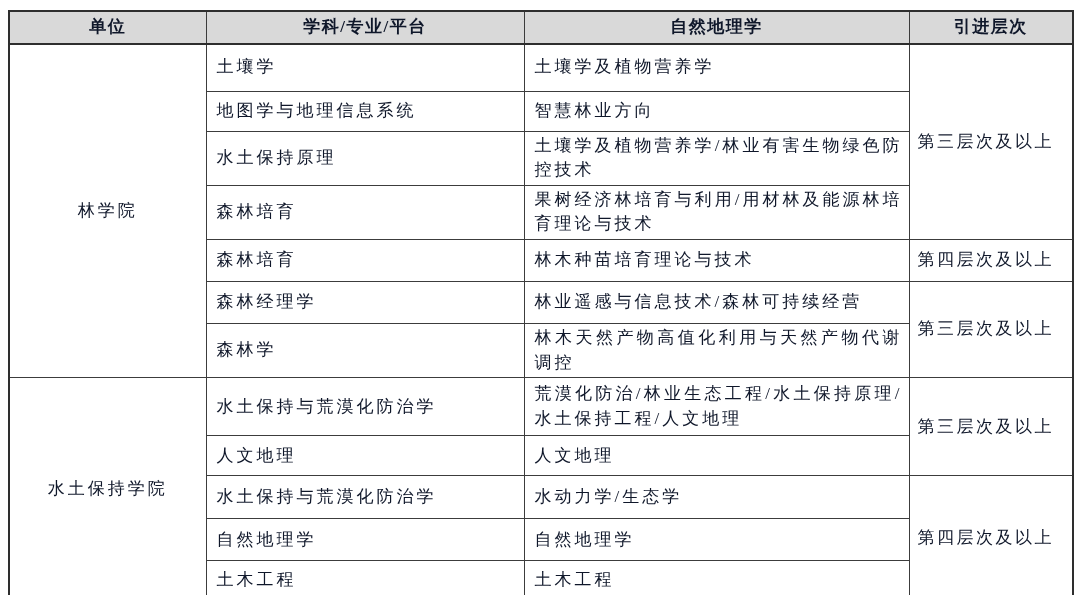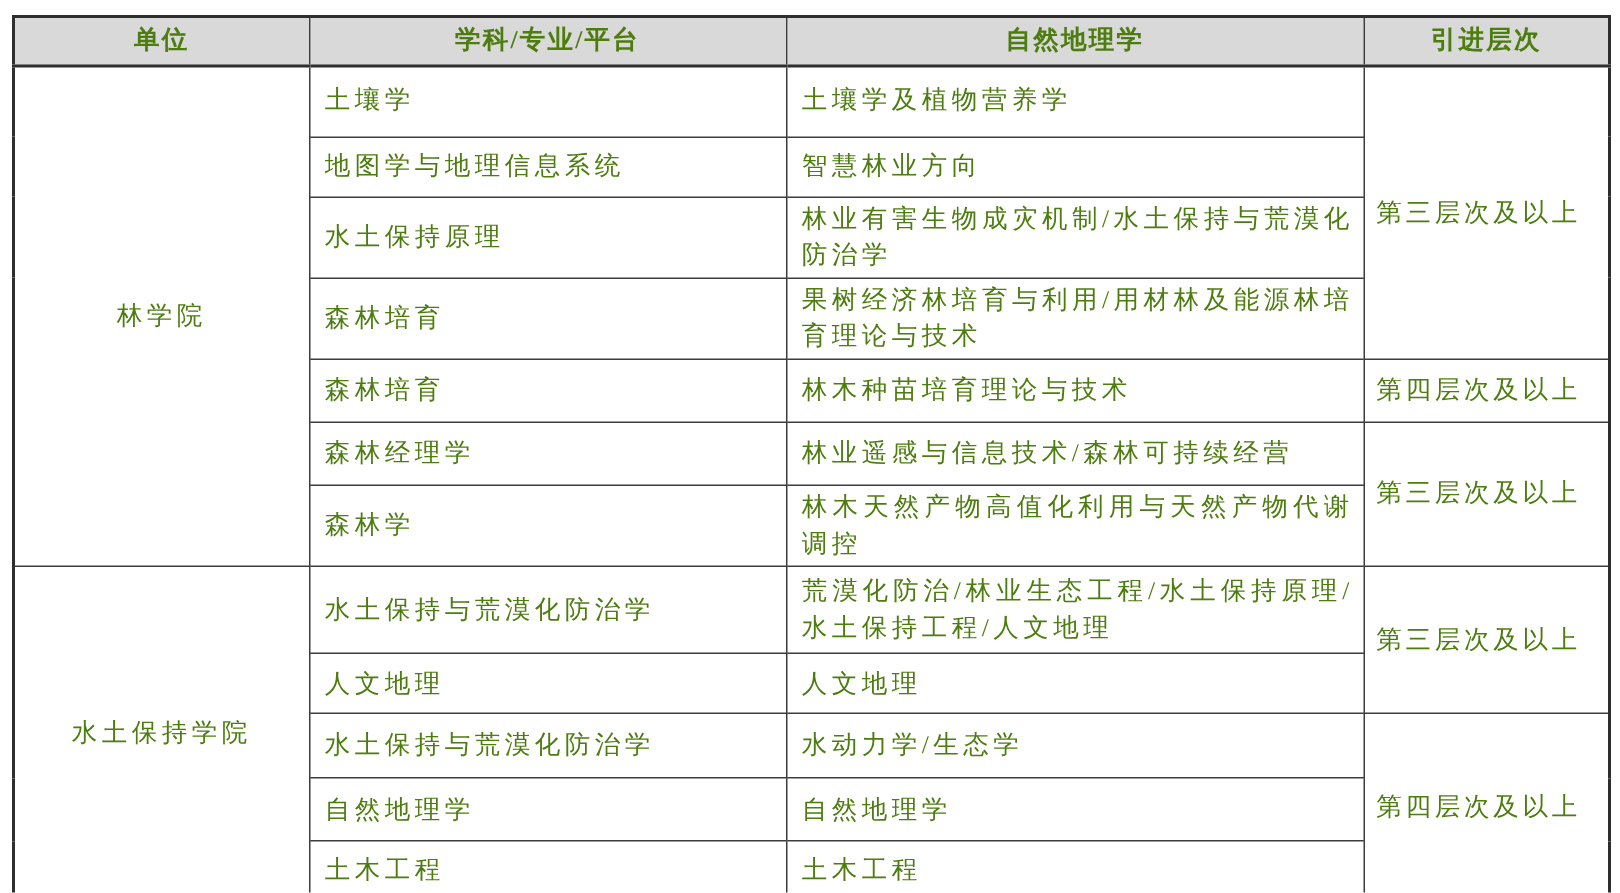--- a/index.html
+++ b/index.html
@@ -9,21 +9,21 @@
     width: 1080px;
     height: 595px;
     overflow: hidden;
   }
   .page {
     box-sizing: border-box;
     width: 1080px;
     height: 595px;
     padding: 10px 8px 0 8px;
     font-family: "Liberation Serif", "DejaVu Serif", serif;
-    color: #4d7c0f;
+    color: #0f172a;
   }
   table.recruit {
     border-collapse: collapse;
     table-layout: fixed;
     width: 1064px;
     border: 2px solid #2e2e2e;
   }
   col.c-unit  { width: 197px; }
   col.c-disc  { width: 318px; }
   col.c-dir   { width: 385px; }
@@ -94,21 +94,21 @@
         <td class="disc">土壤学</td>
         <td class="dir">土壤学及植物营养学</td>
         <td class="level" rowspan="4">第三层次及以上</td>
       </tr>
       <tr style="height:40px">
         <td class="disc">地图学与地理信息系统</td>
         <td class="dir">智慧林业方向</td>
       </tr>
       <tr style="height:53px">
         <td class="disc">水土保持原理</td>
-        <td class="dir">林业有害生物成灾机制/水土保持与荒漠化防治学</td>
+        <td class="dir">土壤学及植物营养学/林业有害生物绿色防控技术</td>
       </tr>
       <tr style="height:50px">
         <td class="disc">森林培育</td>
         <td class="dir">果树经济林培育与利用/用材林及能源林培育理论与技术</td>
       </tr>
       <tr style="height:42px">
         <td class="disc">森林培育</td>
         <td class="dir">林木种苗培育理论与技术</td>
         <td class="level">第四层次及以上</td>
       </tr>

